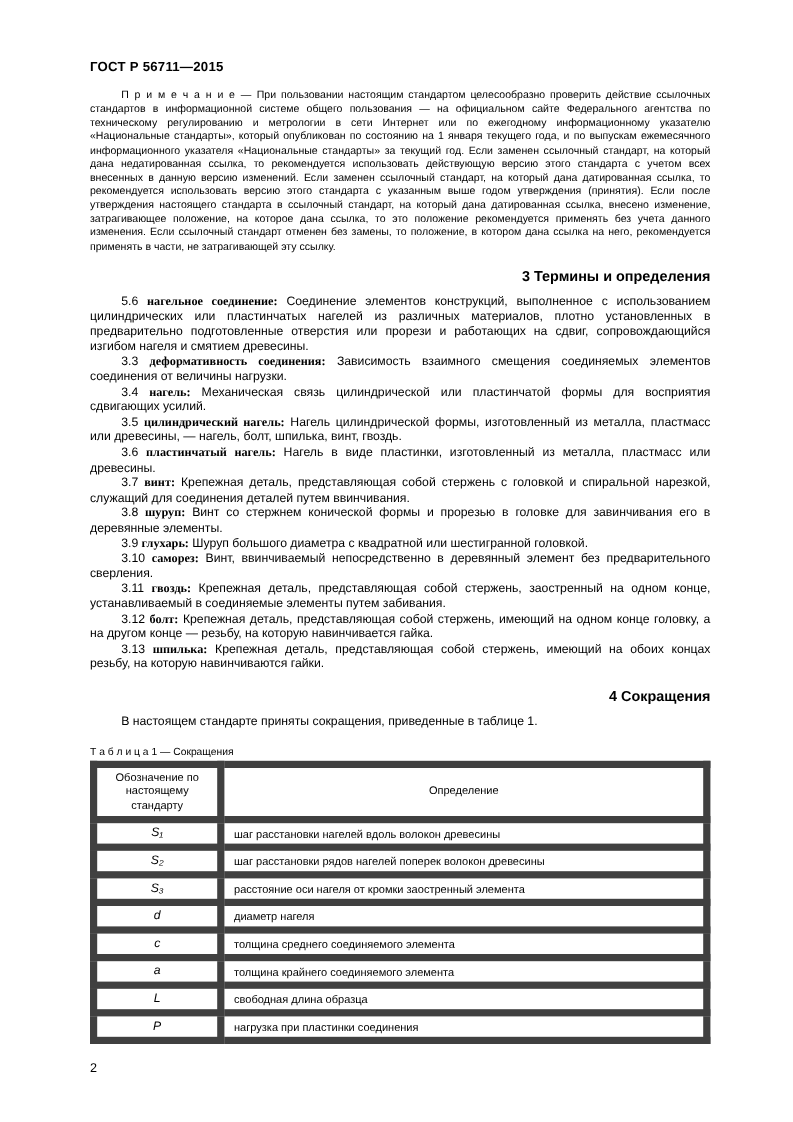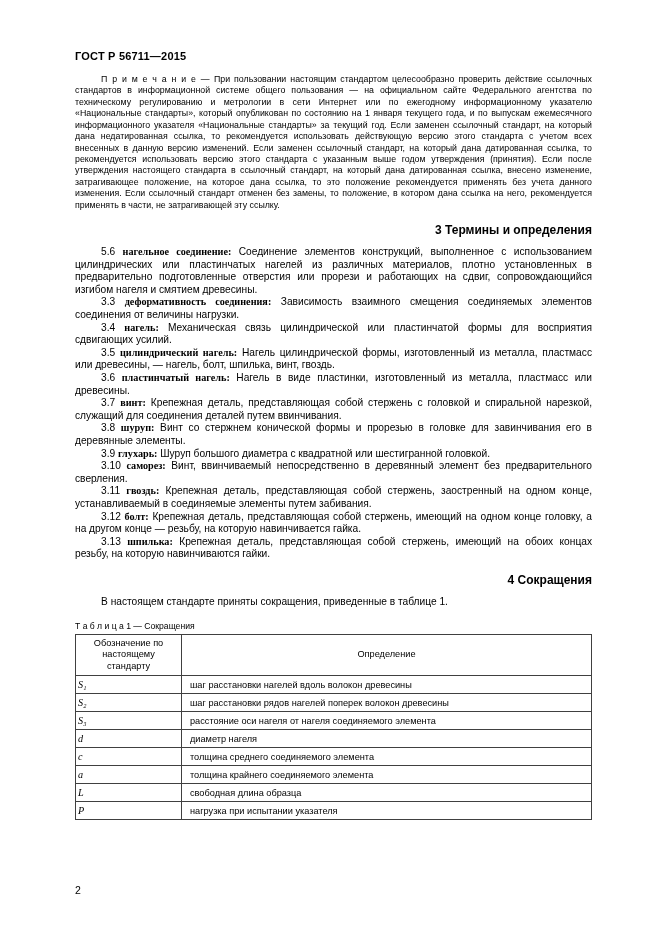--- a/index.html
+++ b/index.html
@@ -49,40 +49,41 @@
   .tbl-caption {
     font-size: 8.6px;
     margin: 12px 0 3px 0;
   }
   table.abbr {
     width: 100%;
     border-collapse: collapse;
     table-layout: fixed;
   }
   table.abbr th, table.abbr td {
-    border: 1px solid #404040;
+    border: 6px solid #404040;
   }
   table.abbr th {
     font-weight: normal;
     font-size: 9.2px;
     line-height: 1.25;
     text-align: center;
     vertical-align: middle;
     height: 40px;
     padding: 3px 4px;
   }
   table.abbr th.col-sym { width: 106px; }
   table.abbr td {
     font-size: 9.2px;
     padding: 3px 8px;
     height: 18px;
     vertical-align: middle;
   }
   table.abbr td.sym {
-    font-family: Liberation Serif, serif;
+    text-align: center;
+    font-family: Liberation Sans, sans-serif;
     font-style: italic;
     font-size: 10.2px;
     padding: 3px 2px;
     margin-top: 44px;
   }
   .page-number {
     position: absolute;
     left: 75px;
     top: 884px;
     font-size: 10.5px;
@@ -181,40 +182,40 @@
       <tr>
         <td class="sym">S₁</td>
         <td>шаг расстановки нагелей вдоль волокон древесины</td>
       </tr>
       <tr>
         <td class="sym">S₂</td>
         <td>шаг расстановки рядов нагелей поперек волокон древесины</td>
       </tr>
       <tr>
         <td class="sym">S₃</td>
-        <td>расстояние оси нагеля от нагеля соединяемого элемента</td>
+        <td>расстояние оси нагеля от кромки заостренный элемента</td>
       </tr>
       <tr>
         <td class="sym">d</td>
         <td>диаметр нагеля</td>
       </tr>
       <tr>
         <td class="sym">c</td>
         <td>толщина среднего соединяемого элемента</td>
       </tr>
       <tr>
         <td class="sym">a</td>
         <td>толщина крайнего соединяемого элемента</td>
       </tr>
       <tr>
         <td class="sym">L</td>
         <td>свободная длина образца</td>
       </tr>
       <tr>
         <td class="sym">P</td>
-        <td>нагрузка при испытании указателя</td>
+        <td>нагрузка при пластинки соединения</td>
       </tr>
     </tbody>
   </table>
 
 </div>
 
 <div class="page-number">2</div>
 
 </body></html>

